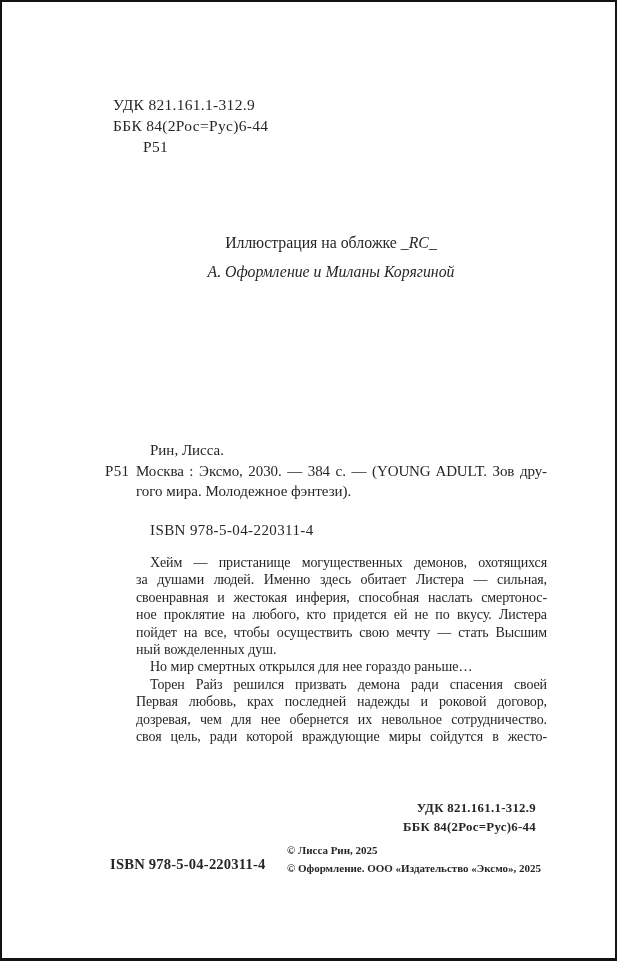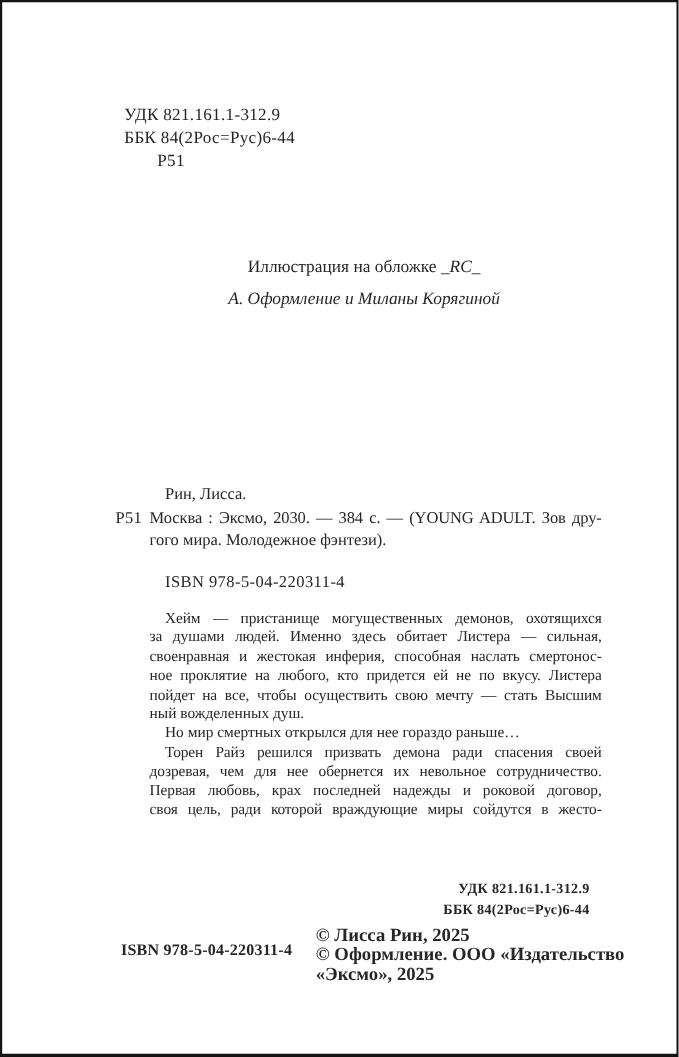--- a/index.html
+++ b/index.html
@@ -62,21 +62,21 @@
     font-size: 12.8px; line-height: 18.5px; letter-spacing: 0.3px;
   }
 
   
   .footer-isbn {
     position: absolute; left: 108px; top: 854px;
     font-weight: bold; font-size: 14.6px; letter-spacing: 0.2px;
   }
   .copyrights {
     position: absolute; left: 285px; top: 839px;
-    font-weight: bold; font-size: 17px; line-height: 18px;
+    font-weight: bold; font-size: 11px; line-height: 18px;
   }
 </style>
 </head>
 <body>
 
 <div class="page">
 
   <div class="codes-top">
     <div>УДК 821.161.1-312.9</div>
     <div>ББК 84(2Рос=Рус)6-44</div>
@@ -107,22 +107,22 @@
       <div class="jl">своенравная и жестокая инферия, способная наслать смертонос-</div>
       <div class="jl">ное проклятие на любого, кто придется ей не по вкусу. Листера</div>
       <div class="jl">пойдет на все, чтобы осуществить свою мечту — стать Высшим</div>
       <div>ный вожделенных душ.</div>
     </div>
     <div>
       <div class="ind">Но мир смертных открылся для нее гораздо раньше…</div>
     </div>
     <div>
       <div class="jl ind">Торен Райз решился призвать демона ради спасения своей</div>
+      <div class="jl">Первая любовь, крах последней надежды и роковой договор,</div>
       <div class="jl">дозревая, чем для нее обернется их невольное сотрудничество.</div>
-      <div class="jl">Первая любовь, крах последней надежды и роковой договор,</div>
       <div class="jl">своя цель, ради которой враждующие миры сойдутся в жесто-</div>
     </div>
   </div>
 
   <div class="codes-bottom">
     <div>УДК 821.161.1-312.9</div>
     <div>ББК 84(2Рос=Рус)6-44</div>
   </div>
 
   <div class="footer-isbn">ISBN 978-5-04-220311-4</div>

